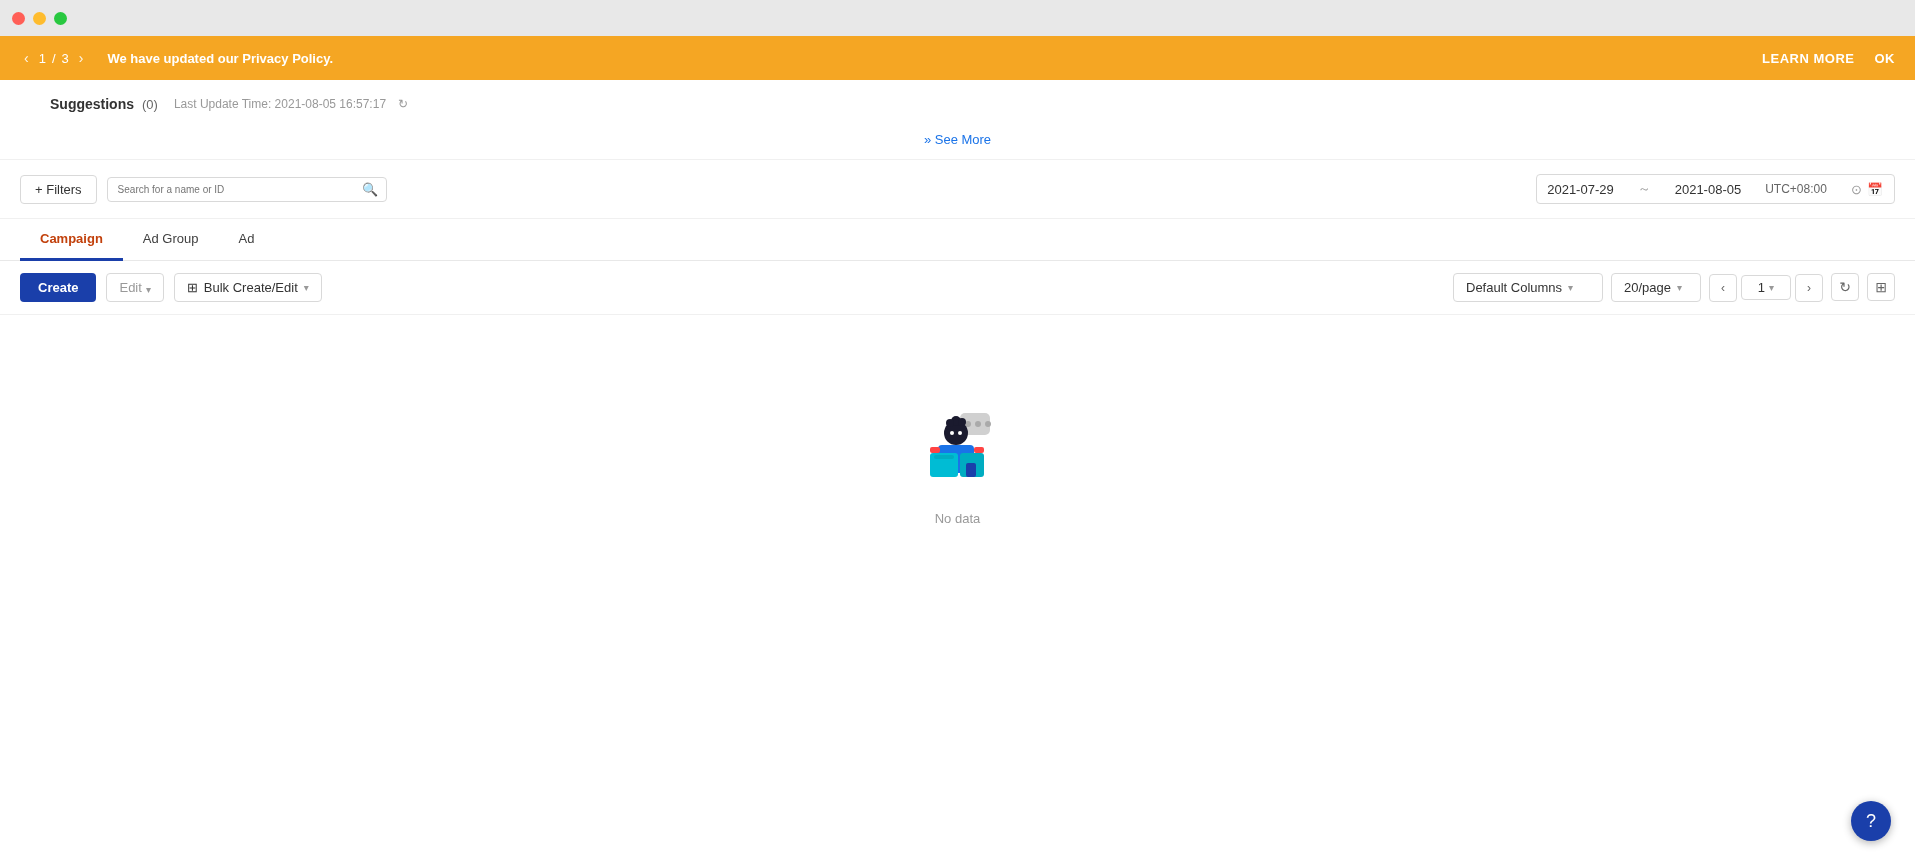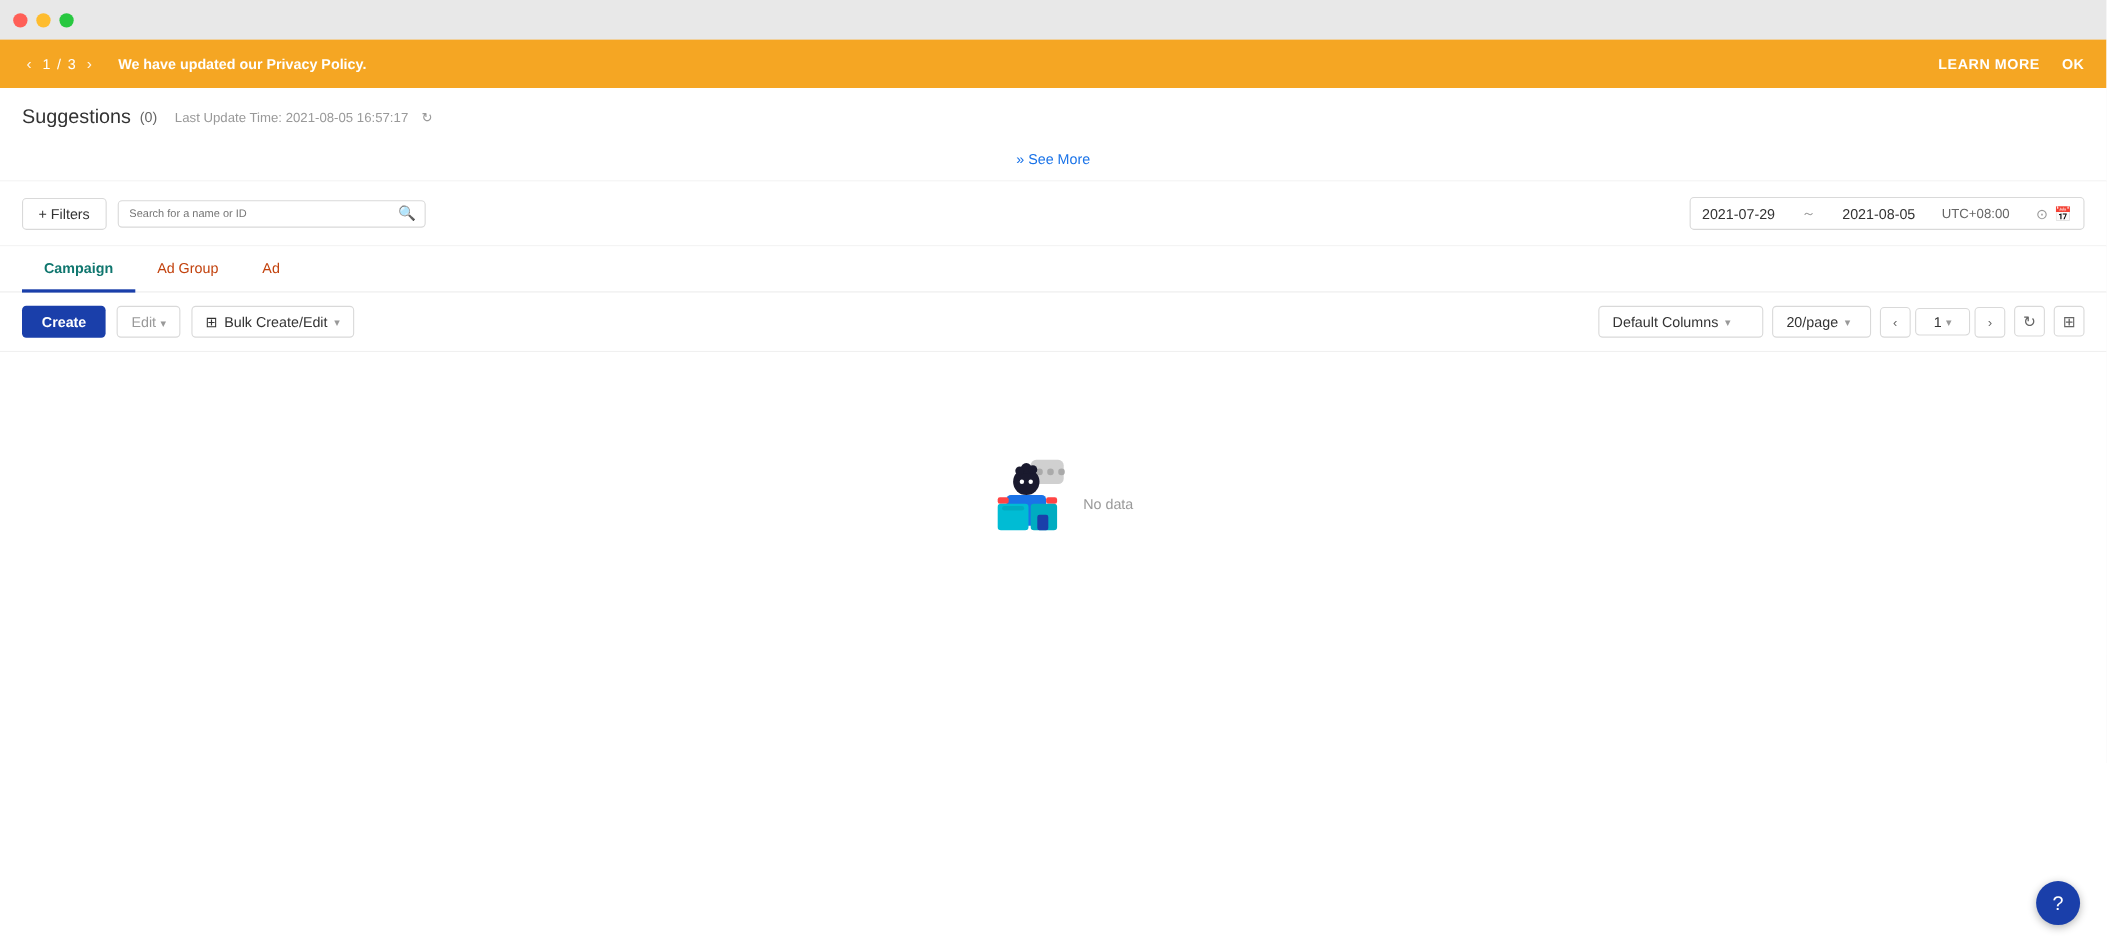--- a/index.html
+++ b/index.html
@@ -83,23 +83,24 @@
       border-bottom: 1px solid #f0f0f0;
       background: #fff;
     }
     .suggestions-header {
       display: flex;
       align-items: center;
       gap: 8px;
       margin-bottom: 12px;
     }
     .suggestions-title {
-      font-size: 18px;
-      font-weight: 400;
-      color: #333;
+      font-size: 14px;
+      font-weight: 700;
+      color: #333;
+      margin-left: 30px;
     }
     .suggestions-count {
       color: #666;
       font-size: 13px;
     }
     .last-update {
       color: #999;
       font-size: 12px;
       margin-left: 8px;
     }
@@ -189,26 +190,26 @@
       display: flex;
       align-items: flex-end;
       padding: 0 20px;
       background: #fff;
       border-bottom: 1px solid #e8e8e8;
     }
     .tab {
       padding: 12px 20px;
       cursor: pointer;
       font-size: 13px;
-      color: #c2410c;
+      color: #404040;
       border-bottom: 3px solid transparent;
       margin-bottom: -1px;
     }
     .tab.active {
-      color: #0f766e;
+      color: #c2410c;
       font-weight: 600;
       border-bottom: 3px solid #1a3faa;
       text-align: center;
     }
 
     
     .table-toolbar {
       padding: 12px 20px;
       display: flex;
       align-items: center;
@@ -324,21 +325,21 @@
       font-size: 14px;
       display: flex;
       align-items: center;
       justify-content: center;
       color: #666;
     }
 
     
     .empty-state {
       display: flex;
-      flex-direction: row;
+      flex-direction: column;
       align-items: center;
       justify-content: center;
       padding: 80px 20px;
       background: #fff;
     }
     .empty-illustration {
       width: 100px;
       height: 100px;
       margin-bottom: 16px;
     }

